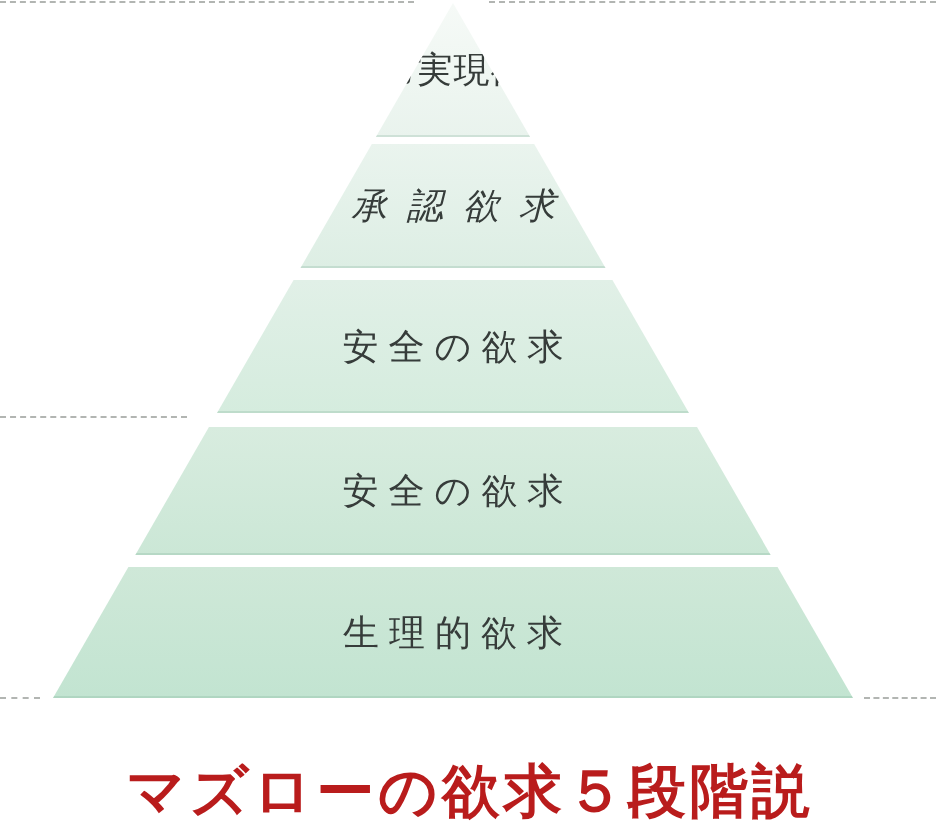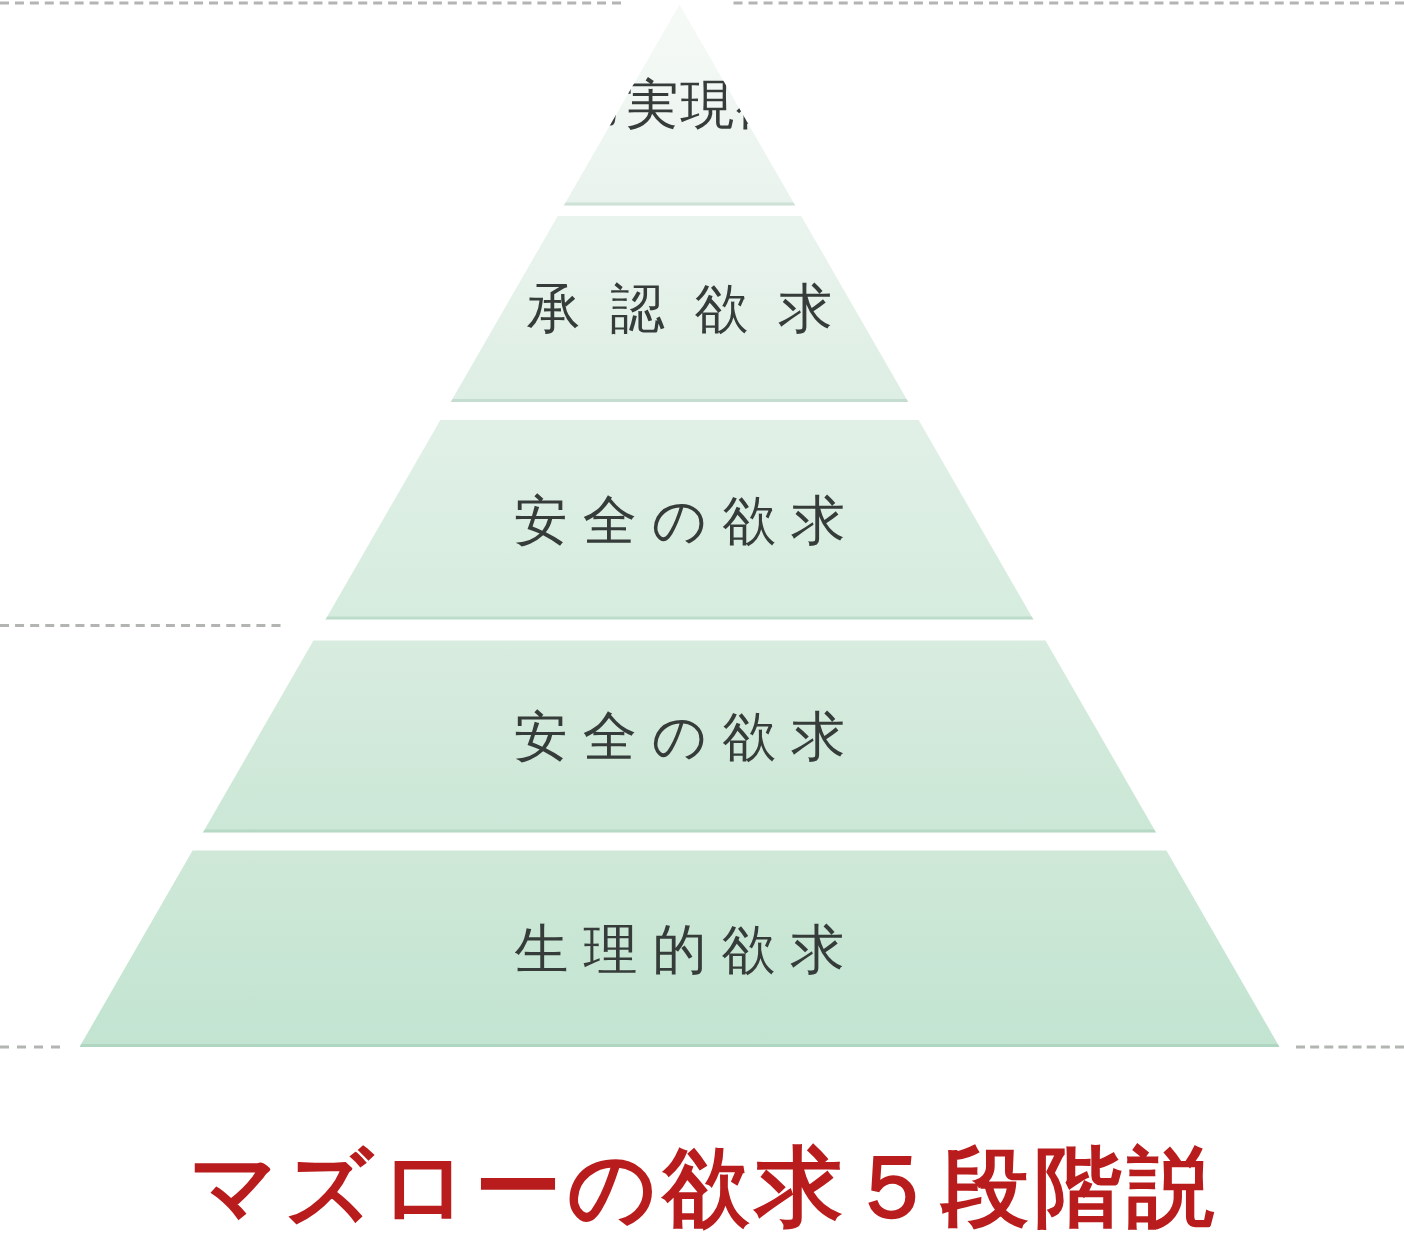--- a/index.html
+++ b/index.html
@@ -41,21 +41,21 @@
   .slice-3{top:424px;height:128px;}
   .slice-4{top:564px;height:131px;}
 
   .slice-label{
     color:#363c3a;
     font-size:36px;
     line-height:1;
     white-space:nowrap;
   }
   .slice-0 .slice-label{letter-spacing:1px;text-indent:1px;}
-  .slice-1 .slice-label{letter-spacing:20px;text-indent:20px;}
+  .slice-1 .slice-label{letter-spacing:20px;text-indent:20px;font-style:italic;}
   .slice-2 .slice-label,
   .slice-3 .slice-label,
   .slice-4 .slice-label{letter-spacing:10px;text-indent:10px;}
 
   
   .diagram-title{
     position:absolute;
     left:0;top:758px;
     width:100%;
     text-align:center;

